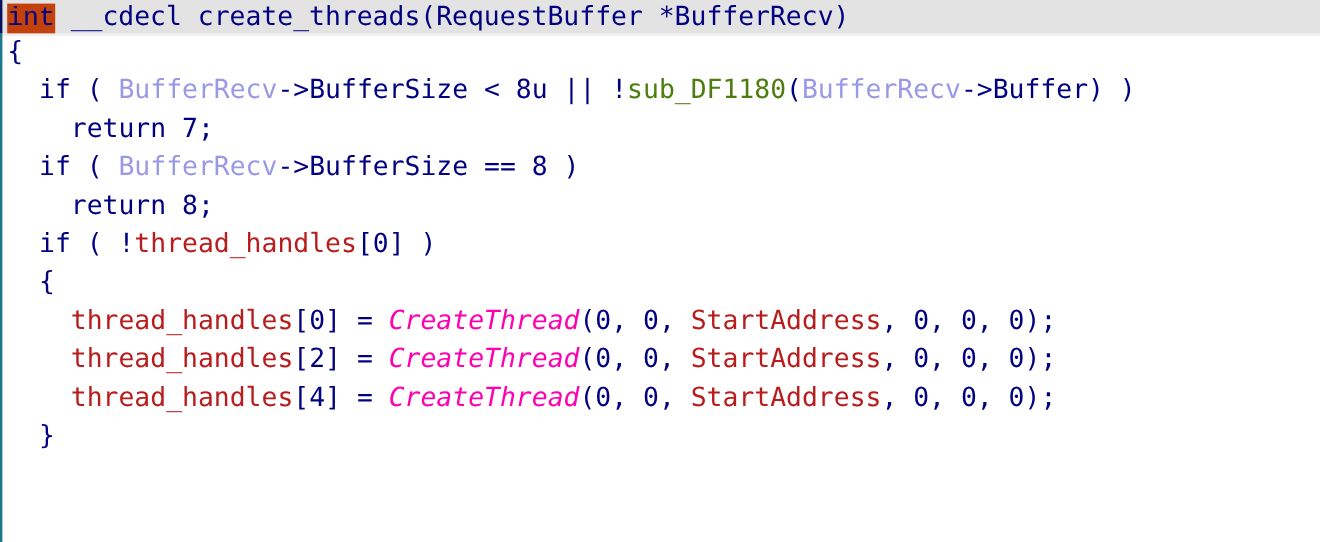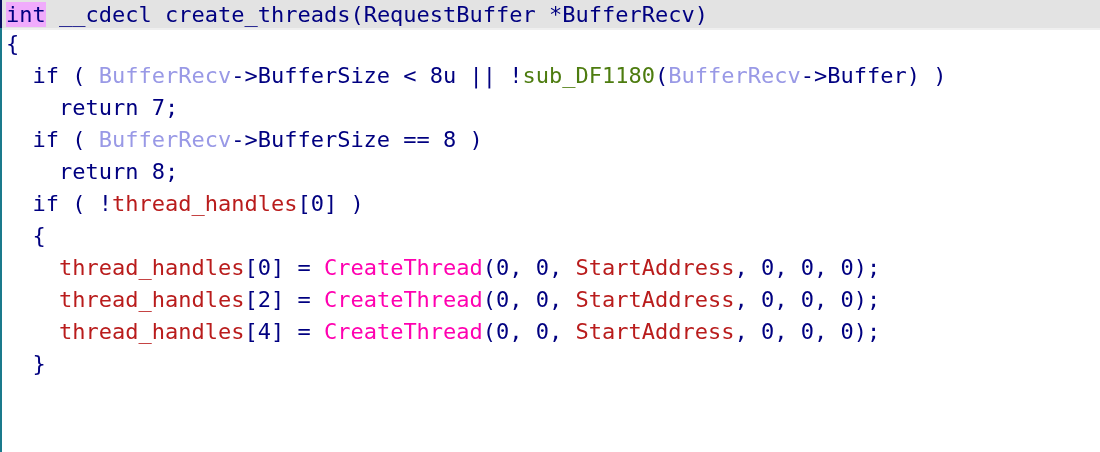--- a/index.html
+++ b/index.html
@@ -70,23 +70,23 @@
     height: 2px;
     background: #efefef;
   }
 
   
   .t-key   { color: #000080; text-align: center; }            
   .t-punct { color: #000080; }
   .t-arg   { color: #9999e6; }            
   .t-glob  { color: #b91c1c; }            
   .t-func  { color: #4d7c0f; }            
-  .t-api   { color: #ff00b0; }            
+  .t-api   { color: #ff00b0; font-style: italic; }            
   .t-type  { color: #000080; }
-  .t-hl    { background: #f0abfc; }       
+  .t-hl    { background: #c2410c; font-family: Liberation Mono, monospace; }       
 
   .line.first .t-key,
   .line.first .t-type,
   .line.first .t-arg,
   .line.first .t-punct { color: #000080; }
 </style>
 </head>
 <body>
 
 <div id="app">

